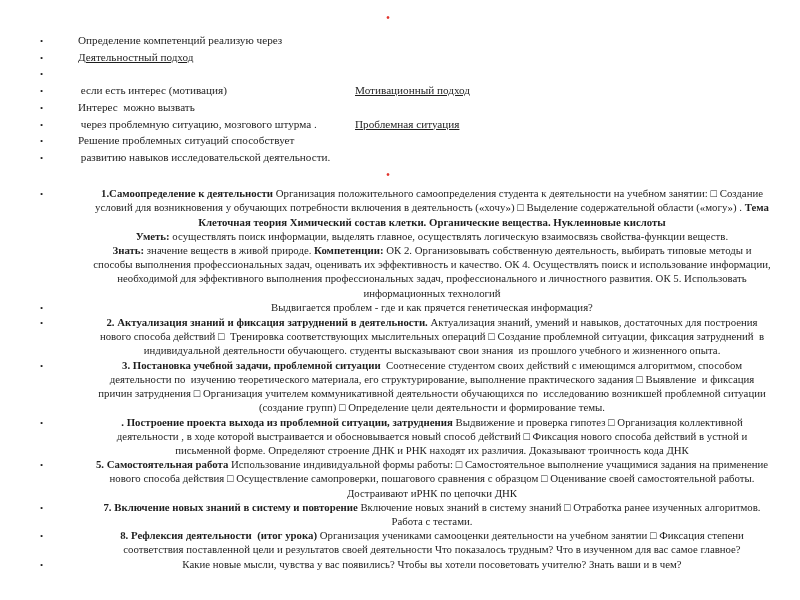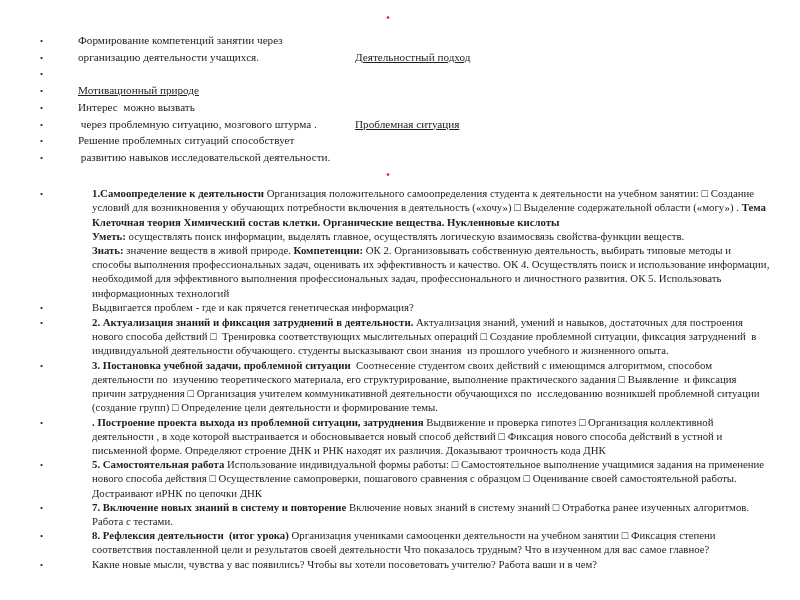--- a/index.html
+++ b/index.html
@@ -35,48 +35,48 @@
   .intro-row .intro-right { flex:none; white-space:pre-wrap;text-decoration:underline; }
 
   
   .structure-section { margin-top:5px; }
   .item {
     display:flex; align-items:baseline;
     padding-left:40px; padding-right:28px;
     font-size:10.8px; line-height:14.2px;
   }
   .item .bullet { width:52px; flex:none; font-size:9px; }
-  .item .item-text { flex:1; white-space:pre-wrap; }
+  .item .item-text { flex:1; white-space:pre-wrap;text-align:center; }
   .item .seg-bold { font-weight:bold; }
 </style>
 </head>
 <body>
 
 <div class="slide">
 
   <div class="heading-row title-row">
     <span class="h-bullet">•</span>
   </div>
 
   <div class="intro-section">
       <div class="intro-row">
         <span class="bullet">•</span>
-        <span class="intro-left">Формирование компетенций занятии через</span>
+        <span class="intro-left">Определение компетенций реализую через</span>
       </div>
       <div class="intro-row">
         <span class="bullet">•</span>
-        <span class="intro-left">организацию деятельности учащихся.</span>
         <span class="intro-right">Деятельностный подход</span>
       </div>
       <div class="intro-row">
         <span class="bullet">•</span>
       </div>
       <div class="intro-row">
         <span class="bullet">•</span>
-        <span class="intro-right">Мотивационный природе</span>
+        <span class="intro-left"> если есть интерес (мотивация)</span>
+        <span class="intro-right">Мотивационный подход</span>
       </div>
       <div class="intro-row">
         <span class="bullet">•</span>
         <span class="intro-left">Интерес  можно вызвать</span>
       </div>
       <div class="intro-row">
         <span class="bullet">•</span>
         <span class="intro-left"> через проблемную ситуацию, мозгового штурма .</span>
         <span class="intro-right">Проблемная ситуация</span>
       </div>
@@ -124,17 +124,17 @@
       <div class="item">
         <span class="bullet">•</span>
         <div class="item-text"><span class="seg-bold">7. Включение новых знаний в систему и повторение </span><span>Включение новых знаний в систему знаний □ Отработка ранее изученных алгоритмов. Работа с тестами.</span></div>
       </div>
       <div class="item">
         <span class="bullet">•</span>
         <div class="item-text"><span class="seg-bold">8. Рефлексия деятельности  (итог урока) </span><span>Организация учениками самооценки деятельности на учебном занятии □ Фиксация степени соответствия поставленной цели и результатов своей деятельности Что показалось трудным? Что в изученном для вас самое главное?</span></div>
       </div>
       <div class="item">
         <span class="bullet">•</span>
-        <div class="item-text"><span>Какие новые мысли, чувства у вас появились? Чтобы вы хотели посоветовать учителю? Работа ваши и в чем?</span></div>
+        <div class="item-text"><span>Какие новые мысли, чувства у вас появились? Чтобы вы хотели посоветовать учителю? Знать ваши и в чем?</span></div>
       </div>
     </div>
 
 </div>
 
 </body></html>

